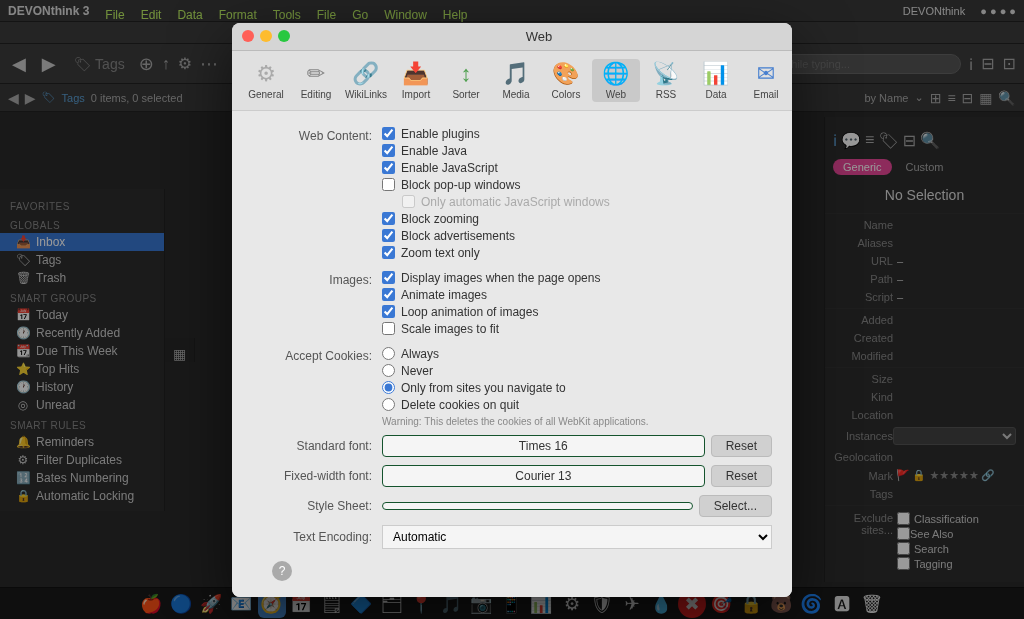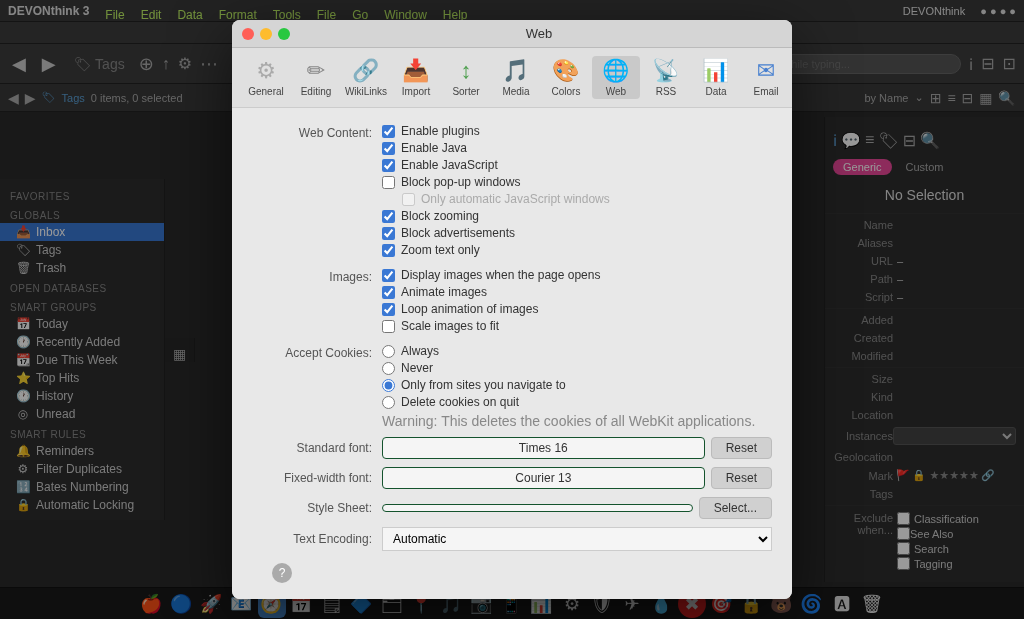--- a/index.html
+++ b/index.html
@@ -73,21 +73,21 @@
     .modal-content { background: #e8e8e8; padding: 16px 20px; font-size: 12px; color: #333; }
     .modal-row { display: flex; align-items: flex-start; margin-bottom: 8px; }
     .modal-row-label { width: 130px; text-align: right; padding-right: 10px; padding-top: 2px; font-size: 12px; color: #555; }
     .modal-row-content { flex: 1; }
     .checkbox-row { display: flex; align-items: center; gap: 6px; margin-bottom: 3px; }
     .checkbox-row input[type="checkbox"] { accent-color: #3a78d4; }
     .checkbox-row.indented { margin-left: 20px; }
     .checkbox-row.disabled { color: #aaa; }
     .radio-row { display: flex; align-items: center; gap: 6px; margin-bottom: 3px; }
     .radio-row input[type="radio"] { accent-color: #3a78d4; }
-    .modal-warning { font-size: 14px; color: #888; margin-top: 4px; }
+    .modal-warning { font-size: 10px; color: #888; margin-top: 4px; }
     .modal-font-row { display: flex; align-items: center; margin-bottom: 8px; }
     .modal-font-label { width: 130px; text-align: right; padding-right: 10px; font-size: 12px; color: #555; }
     .modal-font-display { flex: 1; background: #f5f5f5; border: 1px solid #14532d; border-radius: 4px; padding: 3px 8px; text-align: center; font-size: 12px; color: #333; }
     .modal-font-reset { background: #d0d0d0; border: 1px solid #bbb; border-radius: 4px; padding: 3px 14px; font-size: 12px; color: #333; cursor: pointer; margin-left: 6px; }
     .modal-select-row { display: flex; align-items: center; margin-bottom: 8px; }
     .modal-select-label { width: 130px; text-align: right; padding-right: 10px; font-size: 12px; color: #555; }
     .modal-select { flex: 1; }
     .modal-encoding { width: 100%; background: #f5f5f5; border: 1px solid #ccc; border-radius: 0; padding: 3px 6px; font-size: 12px; }
     .modal-help { display: flex; align-items: center; justify-content: flex-start; padding: 4px 0 0 20px; }
     .modal-help-btn { width: 20px; height: 20px; border-radius: 50%; background: #aaa; color: white; border: none; font-size: 12px; cursor: pointer; display: flex; align-items: center; justify-content: center; }
@@ -176,21 +176,20 @@
       <span>Inbox</span>
     </div>
     <div class="sidebar-item">
       <span class="sidebar-item-icon">🏷</span>
       <span>Tags</span>
     </div>
     <div class="sidebar-item">
       <span class="sidebar-item-icon">🗑</span>
       <span>Trash</span>
     </div>
-    <div class="sidebar-section-title">Open Databases</div>
     <div class="sidebar-section-title">Smart Groups</div>
     <div class="sidebar-item">
       <span class="sidebar-item-icon">📅</span>
       <span>Today</span>
     </div>
     <div class="sidebar-item">
       <span class="sidebar-item-icon">🕐</span>
       <span>Recently Added</span>
     </div>
     <div class="sidebar-item">
@@ -310,21 +309,21 @@
     <div class="right-mark">
       <span class="right-field-label">Mark</span>
       <span class="right-mark-icons">🚩 🔒 ★★★★★ 🔗</span>
     </div>
     <div class="right-field">
       <span class="right-field-label">Tags</span>
       <span class="right-field-value"></span>
     </div>
     <div class="right-divider"></div>
     <div style="padding:4px 8px;display:flex;gap:4px;align-items:flex-start;">
-      <span style="color:#888;font-size:11px;width:60px;text-align:right;">Exclude when...</span>
+      <span style="color:#888;font-size:11px;width:60px;text-align:right;">Exclude sites...</span>
       <div style="display:flex;flex-direction:column;gap:2px;">
         <div style="display:flex;align-items:center;gap:4px;">
           <input type="checkbox" style="">
           <span style="font-size:11px;color:#ccc">Classification</span>
         </div>
         <div style="display:flex;align-items:center;">
           <input type="checkbox" style="">
           <span style="font-size:11px;color:#ccc">See Also</span>
         </div>
         <div style="display:flex;align-items:center;gap:4px;">

